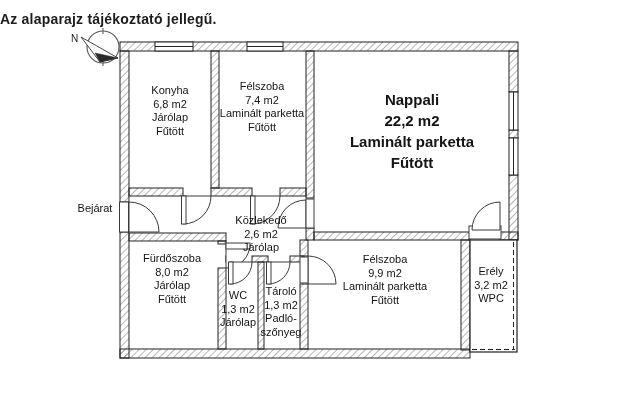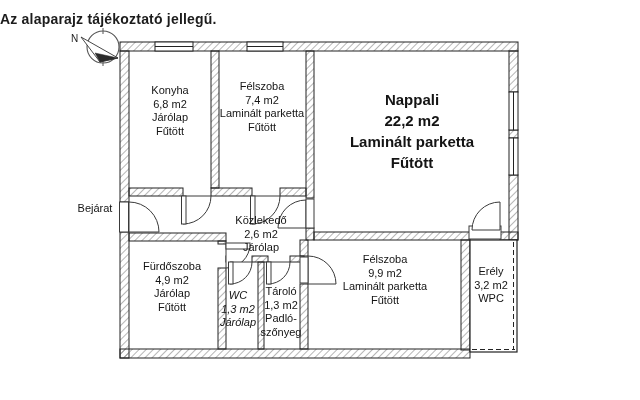--- a/index.html
+++ b/index.html
@@ -17,22 +17,22 @@
   .room-nappali { font-size:15px; line-height:21px; }
   .entrance-label {
     position:absolute; left:72px; top:202px; width:46px; text-align:center;
     font-size:11px; color:#141414;
   }
   
   .room-konyha     { left:122px; top:84px;  width:96px; }
   .room-felszoba1  { left:214px; top:80px;  width:96px; }
   .room-nappali    { left:322px; top:89px;  width:180px;font-weight:bold; }
   .room-kozlekedo  { left:213px; top:214px; width:96px; }
-  .room-furdoszoba { left:126px; top:260px; width:92px; }
-  .room-wc         { left:215px; top:289px; width:46px;font-style:italic; }
+  .room-furdoszoba { left:126px; top:252px; width:92px; }
+  .room-wc         { left:215px; top:289px; width:46px; }
   .room-tarolo     { left:258px; top:285px; width:46px; }
   .room-felszoba2  { left:297px; top:253px; width:176px; }
   .room-erely      { left:463px; top:265px; width:56px; }
 </style>
 </head>
 <body>
 
 <div class="canvas">
 
   <svg class="plan-svg" width="640" height="400" viewBox="0 0 640 400">
@@ -180,21 +180,21 @@
   </div>
 
   <div class="room room-kozlekedo">
     <div>Közlekedő</div>
     <div>2,6 m2</div>
     <div>Járólap</div>
   </div>
 
   <div class="room room-furdoszoba">
     <div>Fürdőszoba</div>
-    <div>4,9 m2</div>
+    <div>8,0 m2</div>
     <div>Járólap</div>
     <div>Fűtött</div>
   </div>
 
   <div class="room room-wc">
     <div>WC</div>
     <div>1,3 m2</div>
     <div>Járólap</div>
   </div>
 

